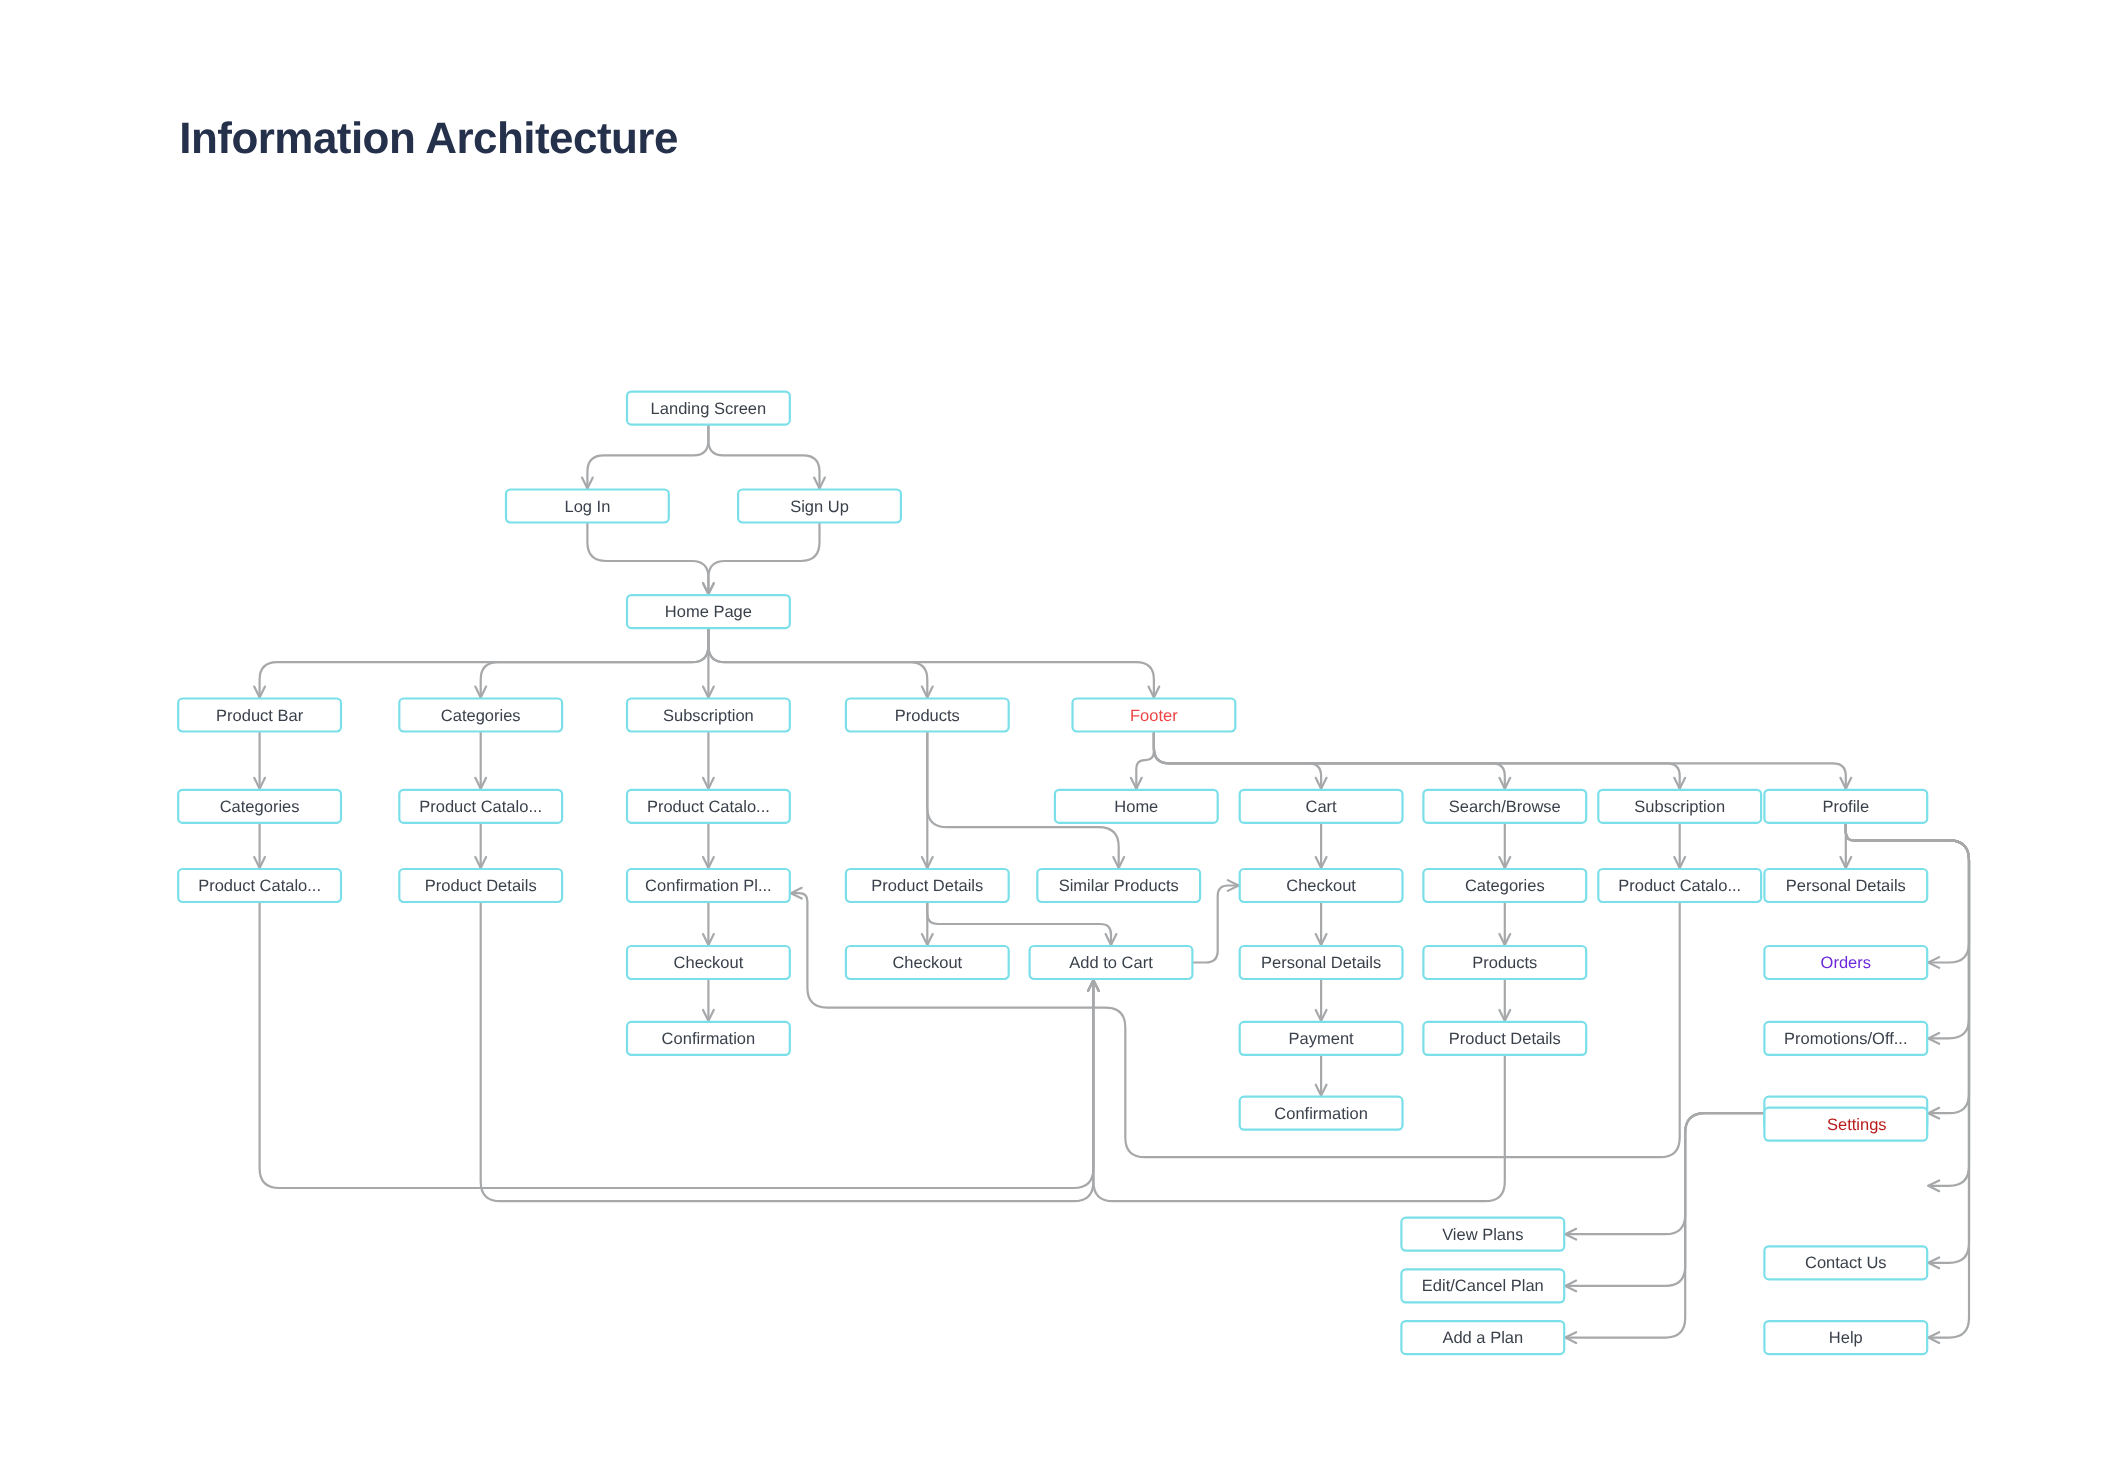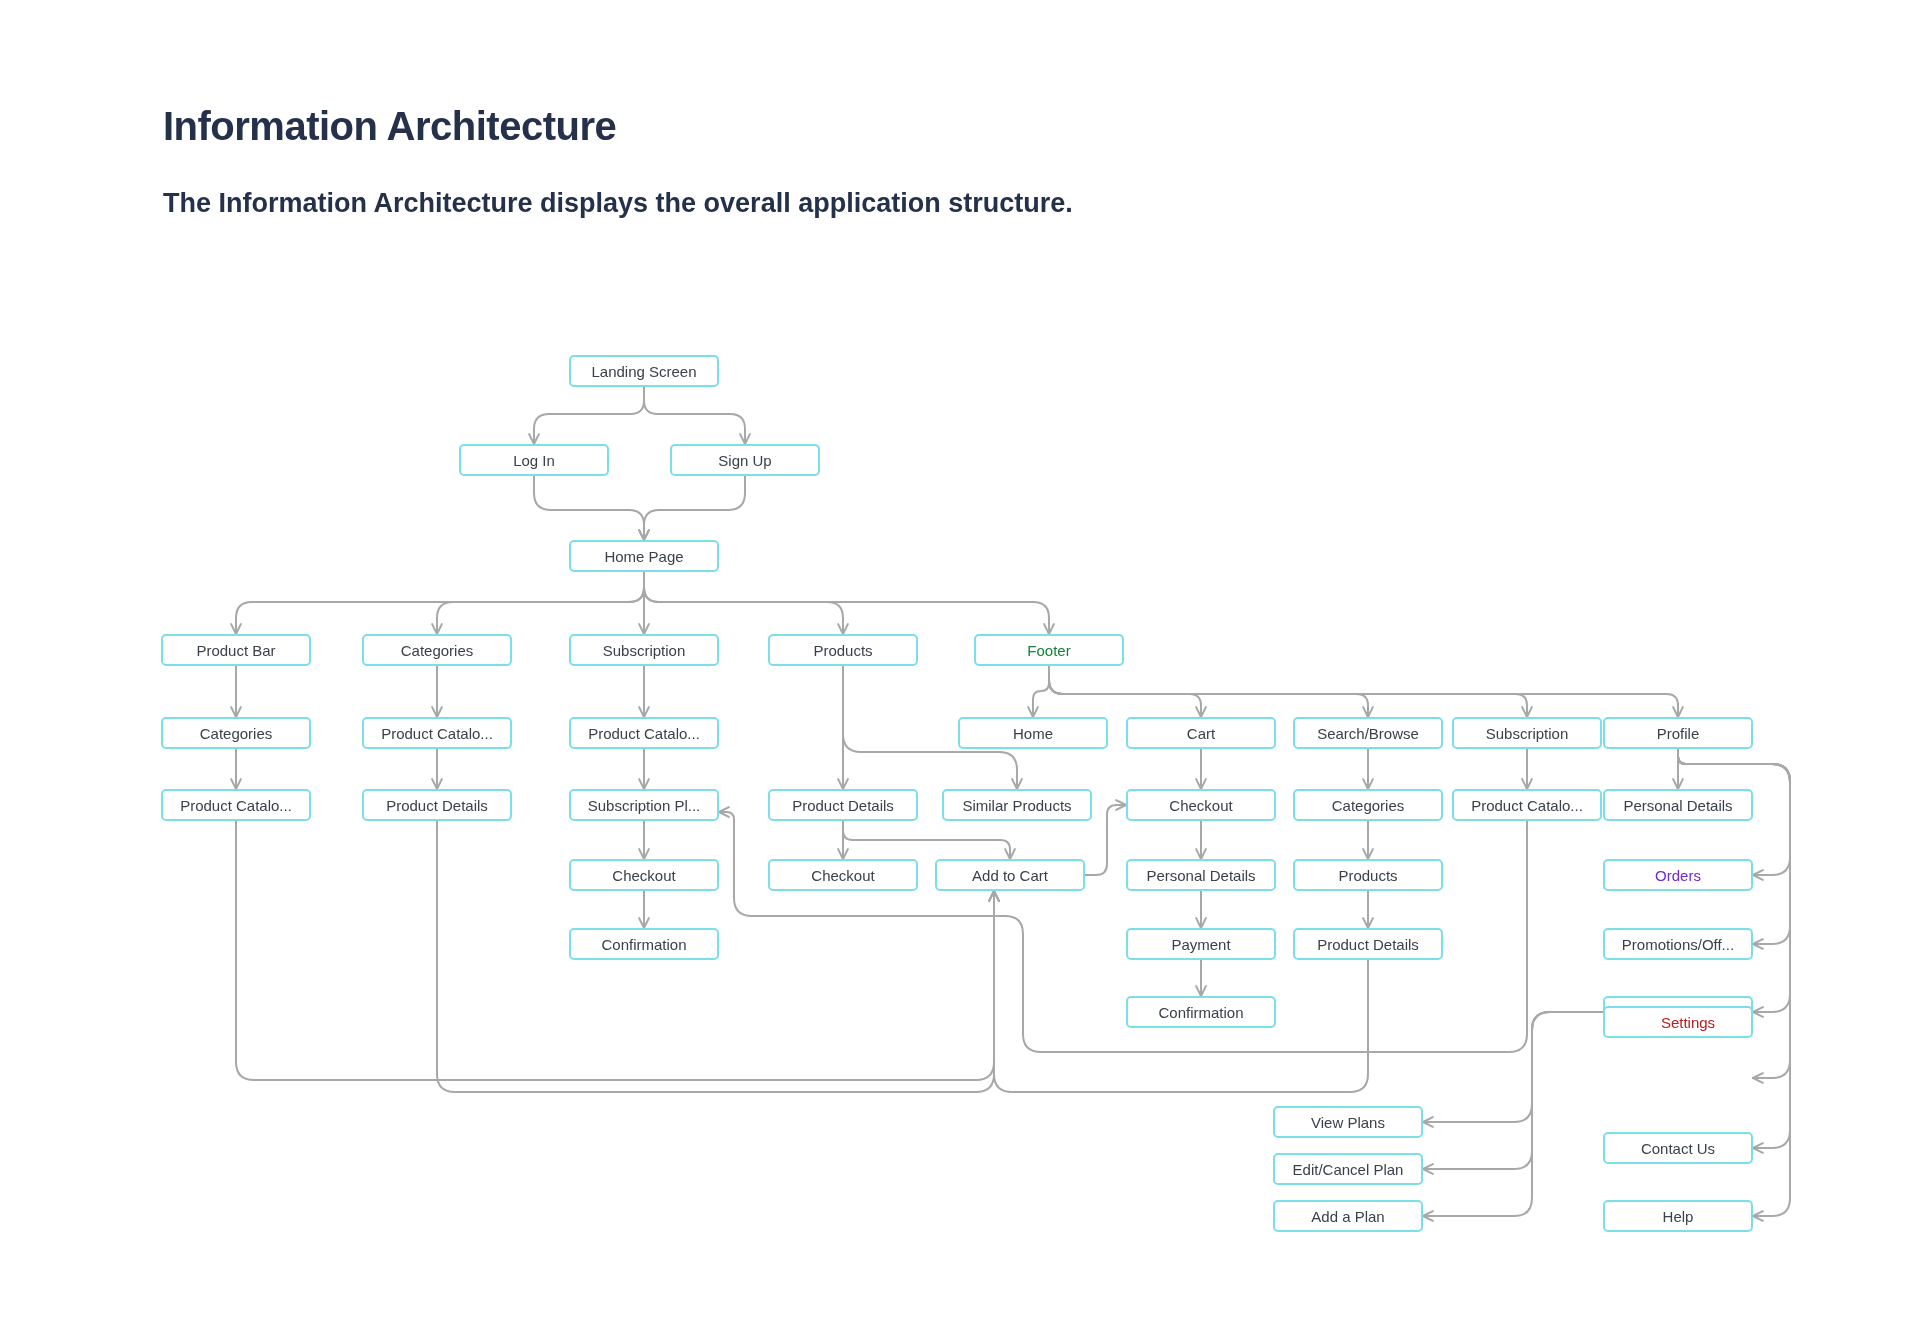--- a/index.html
+++ b/index.html
@@ -11,21 +11,20 @@
   #edges{position:absolute;left:0;top:0;width:1920px;height:1338px;}
   .node{position:absolute;width:150px;height:32px;background:#ffffff;border:2px solid #7bdfe9;
         border-radius:5px;display:flex;align-items:center;justify-content:center;
         font-size:15px;color:#3b414b;box-sizing:border-box;white-space:nowrap;text-align:center;}
 </style>
 </head>
 <body>
 
 <div id="page">
   <h1 id="page-title">Information Architecture</h1>
-  <p id="page-subtitle">The Information Architecture displays the overall application structure.</p>
   <div id="diagram">
     <svg id="edges" width="1920" height="1338" viewBox="0 0 1920 1338">
         <path d="M644,387 L644,400.5 Q644,414 630.5,414 L549,414 Q534,414 534,429 L534,444" fill="none" stroke="#a6a8aa" stroke-width="2" stroke-linecap="round" stroke-linejoin="round"></path>
         <path d="M538.8834291766207,434.14342252721923 L534,444 L529.1165708233793,434.14342252721923" fill="none" stroke="#a6a8aa" stroke-width="2" stroke-linecap="round" stroke-linejoin="round"></path>
         <path d="M644,387 L644,400.5 Q644,414 657.5,414 L730,414 Q745,414 745,429 L745,444" fill="none" stroke="#a6a8aa" stroke-width="2" stroke-linecap="round" stroke-linejoin="round"></path>
         <path d="M749.8834291766207,434.14342252721923 L745,444 L740.1165708233793,434.14342252721923" fill="none" stroke="#a6a8aa" stroke-width="2" stroke-linecap="round" stroke-linejoin="round"></path>
         <path d="M534,476 L534,493 Q534,510 551,510 L629,510 Q644,510 644,525 L644,540" fill="none" stroke="#a6a8aa" stroke-width="2" stroke-linecap="round" stroke-linejoin="round"></path>
         <path d="M648.8834291766207,530.1434225272192 L644,540 L639.1165708233793,530.1434225272192" fill="none" stroke="#a6a8aa" stroke-width="2" stroke-linecap="round" stroke-linejoin="round"></path>
         <path d="M745,476 L745,493 Q745,510 728,510 L659,510 Q644,510 644,525 L644,540" fill="none" stroke="#a6a8aa" stroke-width="2" stroke-linecap="round" stroke-linejoin="round"></path>
         <path d="M648.8834291766207,530.1434225272192 L644,540 L639.1165708233793,530.1434225272192" fill="none" stroke="#a6a8aa" stroke-width="2" stroke-linecap="round" stroke-linejoin="round"></path>
@@ -122,32 +121,32 @@
       </svg>
 
   <div class="node" style="left: 569px; top: 355px; border-color: rgb(123, 223, 233); color: rgb(59, 65, 75);">Landing Screen</div>
       <div class="node" style="left: 459px; top: 444px; border-color: rgb(123, 223, 233); color: rgb(59, 65, 75);">Log In</div>
       <div class="node" style="left: 670px; top: 444px; border-color: rgb(123, 223, 233); color: rgb(59, 65, 75);">Sign Up</div>
       <div class="node" style="left: 569px; top: 540px; border-color: rgb(123, 223, 233); color: rgb(59, 65, 75);">Home Page</div>
       <div class="node" style="left: 161px; top: 634px; border-color: rgb(123, 223, 233); color: rgb(59, 65, 75);">Product Bar</div>
       <div class="node" style="left: 362px; top: 634px; border-color: rgb(123, 223, 233); color: rgb(59, 65, 75);">Categories</div>
       <div class="node" style="left: 569px; top: 634px; border-color: rgb(123, 223, 233); color: rgb(59, 65, 75);">Subscription</div>
       <div class="node" style="left: 768px; top: 634px; border-color: rgb(123, 223, 233); color: rgb(59, 65, 75);">Products</div>
-      <div class="node" style="left: 974px; top: 634px; border-color: rgb(123, 223, 233); color: #15803d;">Footer</div>
+      <div class="node" style="left: 974px; top: 634px; border-color: rgb(123, 223, 233); color: #ef4444;">Footer</div>
       <div class="node" style="left: 161px; top: 717px; border-color: rgb(123, 223, 233); color: rgb(59, 65, 75);">Categories</div>
       <div class="node" style="left: 362px; top: 717px; border-color: rgb(123, 223, 233); color: rgb(59, 65, 75);">Product Catalo...</div>
       <div class="node" style="left: 569px; top: 717px; border-color: rgb(123, 223, 233); color: rgb(59, 65, 75);">Product Catalo...</div>
       <div class="node" style="left: 958px; top: 717px; border-color: rgb(123, 223, 233); color: rgb(59, 65, 75);">Home</div>
       <div class="node" style="left: 1126px; top: 717px; border-color: rgb(123, 223, 233); color: rgb(59, 65, 75);">Cart</div>
       <div class="node" style="left: 1293px; top: 717px; border-color: rgb(123, 223, 233); color: rgb(59, 65, 75);">Search/Browse</div>
       <div class="node" style="left: 1452px; top: 717px; border-color: rgb(123, 223, 233); color: rgb(59, 65, 75);">Subscription</div>
       <div class="node" style="left: 1603px; top: 717px; border-color: rgb(123, 223, 233); color: rgb(59, 65, 75);">Profile</div>
       <div class="node" style="left: 161px; top: 789px; border-color: rgb(123, 223, 233); color: rgb(59, 65, 75);">Product Catalo...</div>
       <div class="node" style="left: 362px; top: 789px; border-color: rgb(123, 223, 233); color: rgb(59, 65, 75);">Product Details</div>
-      <div class="node" style="left: 569px; top: 789px; border-color: rgb(123, 223, 233); color: rgb(59, 65, 75);">Subscription Pl...</div>
+      <div class="node" style="left: 569px; top: 789px; border-color: rgb(123, 223, 233); color: rgb(59, 65, 75);">Confirmation Pl...</div>
       <div class="node" style="left: 768px; top: 789px; border-color: rgb(123, 223, 233); color: rgb(59, 65, 75);">Product Details</div>
       <div class="node" style="left: 942px; top: 789px; border-color: rgb(123, 223, 233); color: rgb(59, 65, 75);">Similar Products</div>
       <div class="node" style="left: 1126px; top: 789px; border-color: rgb(123, 223, 233); color: rgb(59, 65, 75);">Checkout</div>
       <div class="node" style="left: 1293px; top: 789px; border-color: rgb(123, 223, 233); color: rgb(59, 65, 75);">Categories</div>
       <div class="node" style="left: 1452px; top: 789px; border-color: rgb(123, 223, 233); color: rgb(59, 65, 75);">Product Catalo...</div>
       <div class="node" style="left: 1603px; top: 789px; border-color: rgb(123, 223, 233); color: rgb(59, 65, 75);">Personal Details</div>
       <div class="node" style="left: 569px; top: 859px; border-color: rgb(123, 223, 233); color: rgb(59, 65, 75);">Checkout</div>
       <div class="node" style="left: 768px; top: 859px; border-color: rgb(123, 223, 233); color: rgb(59, 65, 75);">Checkout</div>
       <div class="node" style="left: 935px; top: 859px; border-color: rgb(123, 223, 233); color: rgb(59, 65, 75);">Add to Cart</div>
       <div class="node" style="left: 1126px; top: 859px; border-color: rgb(123, 223, 233); color: rgb(59, 65, 75);">Personal Details</div>

